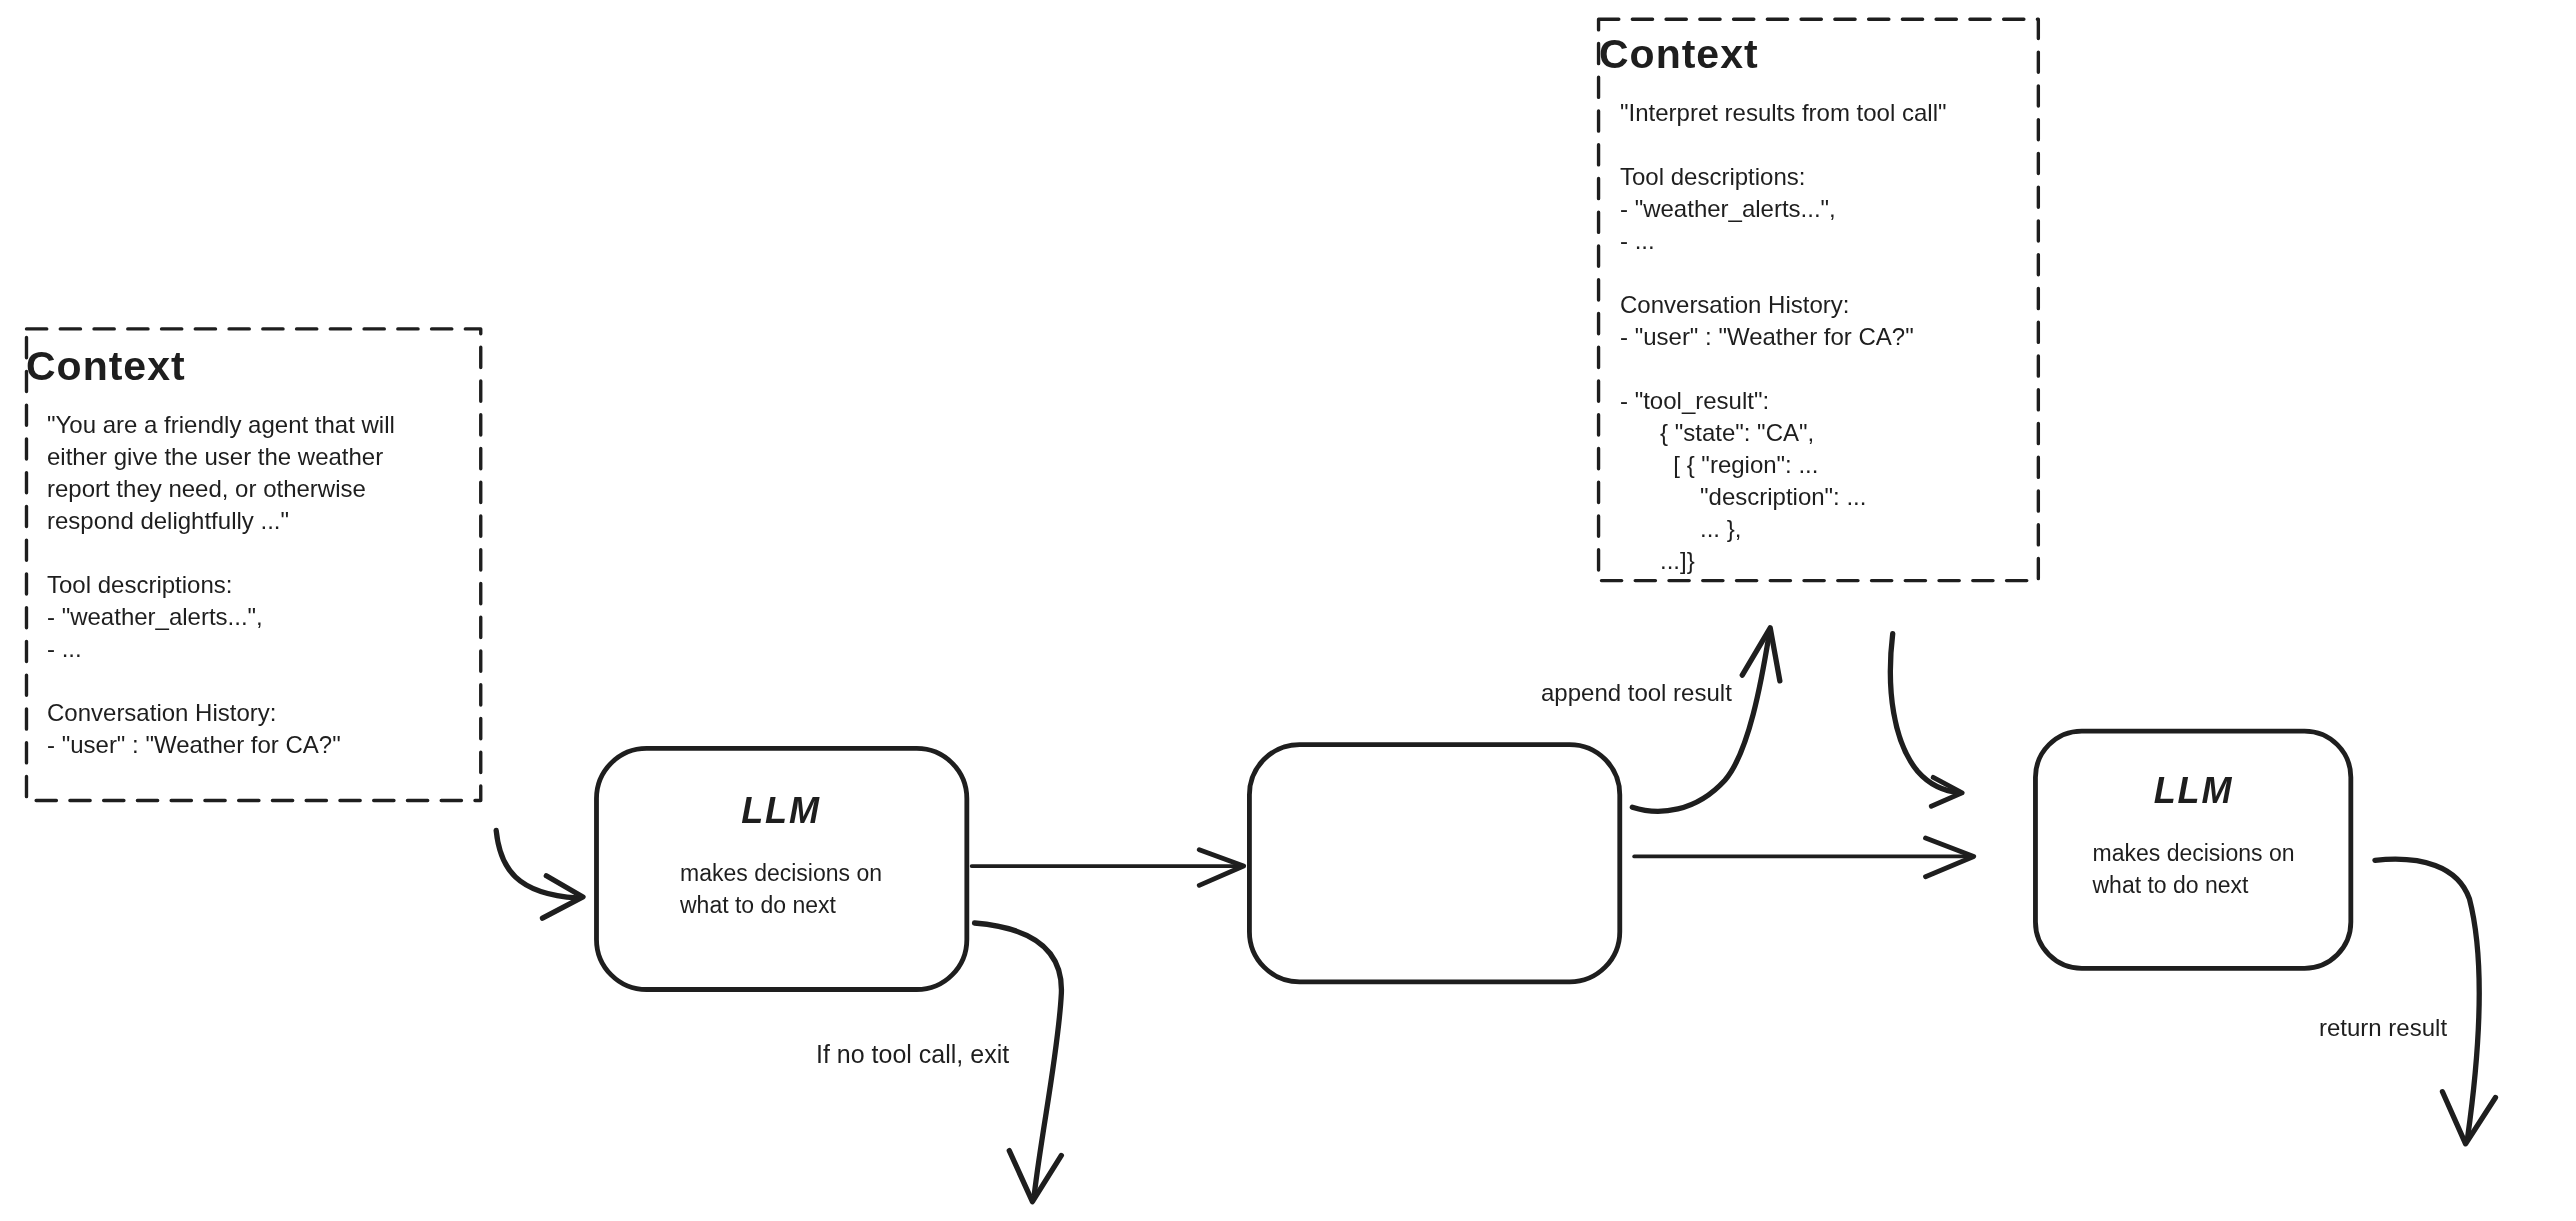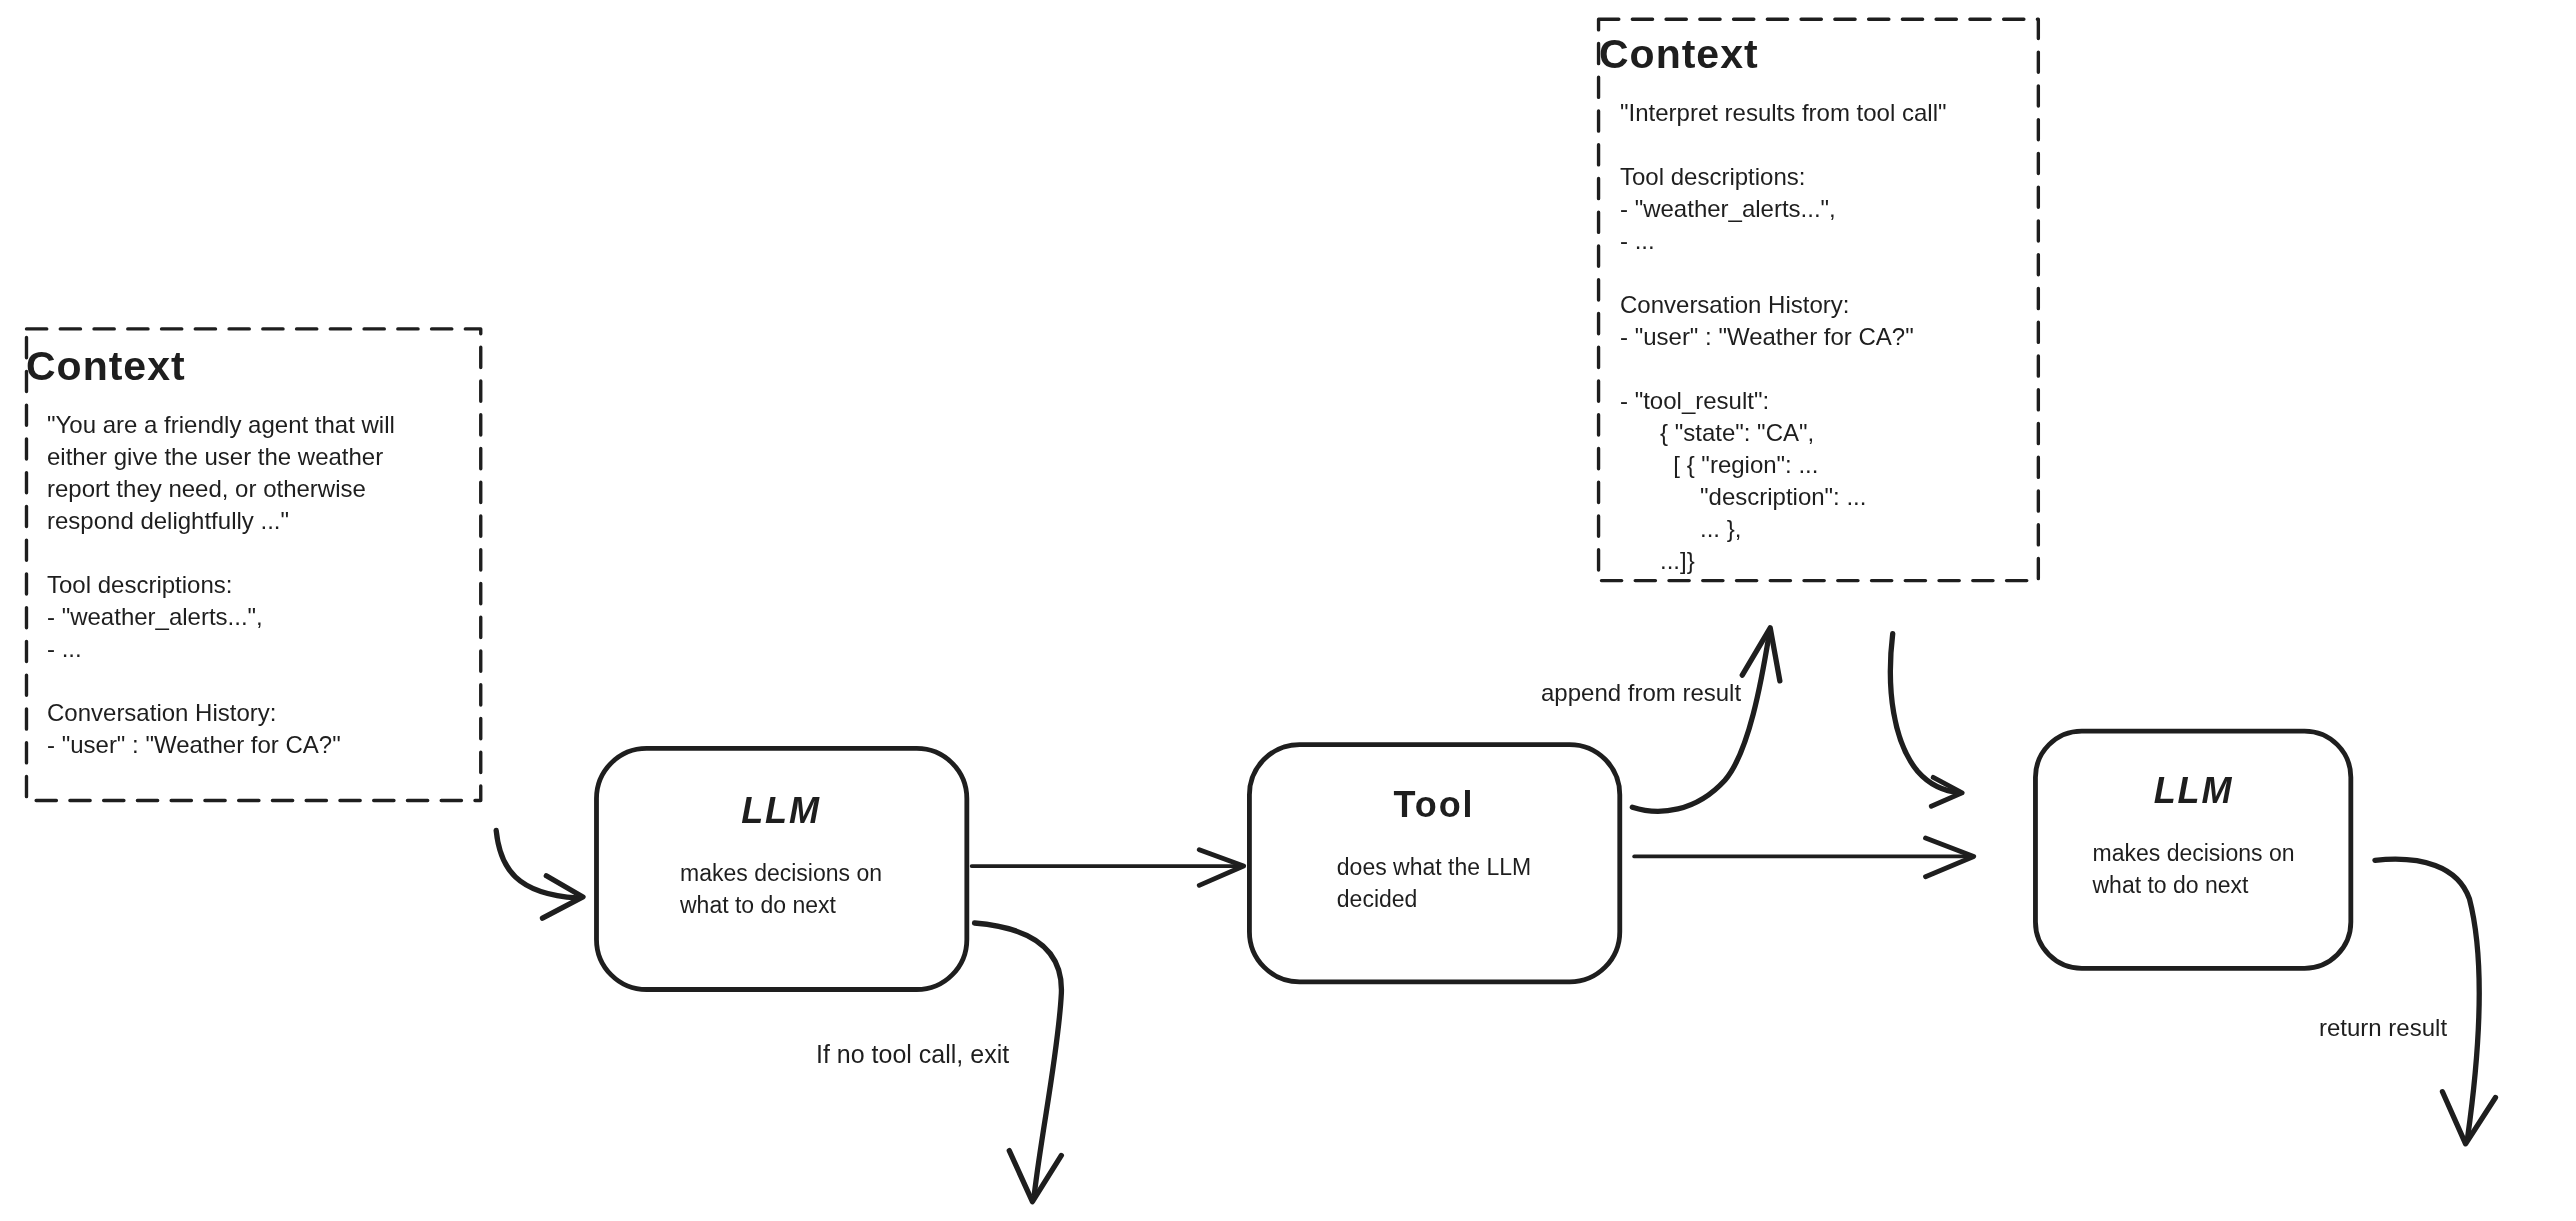--- a/index.html
+++ b/index.html
@@ -110,25 +110,20 @@
 Conversation History:
 - "user" : "Weather for CA?"</div>
   </div>
 
   <div class="node-text" style="left:596px; top:749px; width:370px; height:241px;">
     <div class="node-title italic" style="margin-top:41px;">LLM</div>
     <div class="node-subtitle">makes decisions on
 what to do next</div>
   </div>
 
-  <div class="node-text" style="left:1249px; top:745px; width:370px; height:237px;">
-    <div class="node-title" style="margin-top:39px;">Tool</div>
-    <div class="node-subtitle">does what the LLM
-decided</div>
-  </div>
 
   <div class="box-text" style="left:1599px; top:19.3px; width:440px; height:562px;">
     <div class="box-title" style="margin-top:11.6px;">Context</div>
     <div class="box-body">"Interpret results from tool call"
 
 Tool descriptions:
 - "weather_alerts...",
 - ...
 
 Conversation History:
@@ -141,18 +136,18 @@
             ... },
       ...]}</div>
   </div>
 
   <div class="node-text" style="left:2036px; top:731px; width:315px; height:237px;">
     <div class="node-title italic" style="margin-top:39px;">LLM</div>
     <div class="node-subtitle">makes decisions on
 what to do next</div>
   </div>
 
-  <div class="float-label" style="left:1541px; top:679px;">append from result</div>
+  <div class="float-label" style="left:1541px; top:679px;">append tool result</div>
   <div class="float-label" style="left:816px; top:1040px; font-size:25px;">If no tool call, exit</div>
   <div class="float-label" style="left:2319px; top:1014px;">return result</div>
 
 </div>
 
 
 </body></html>

